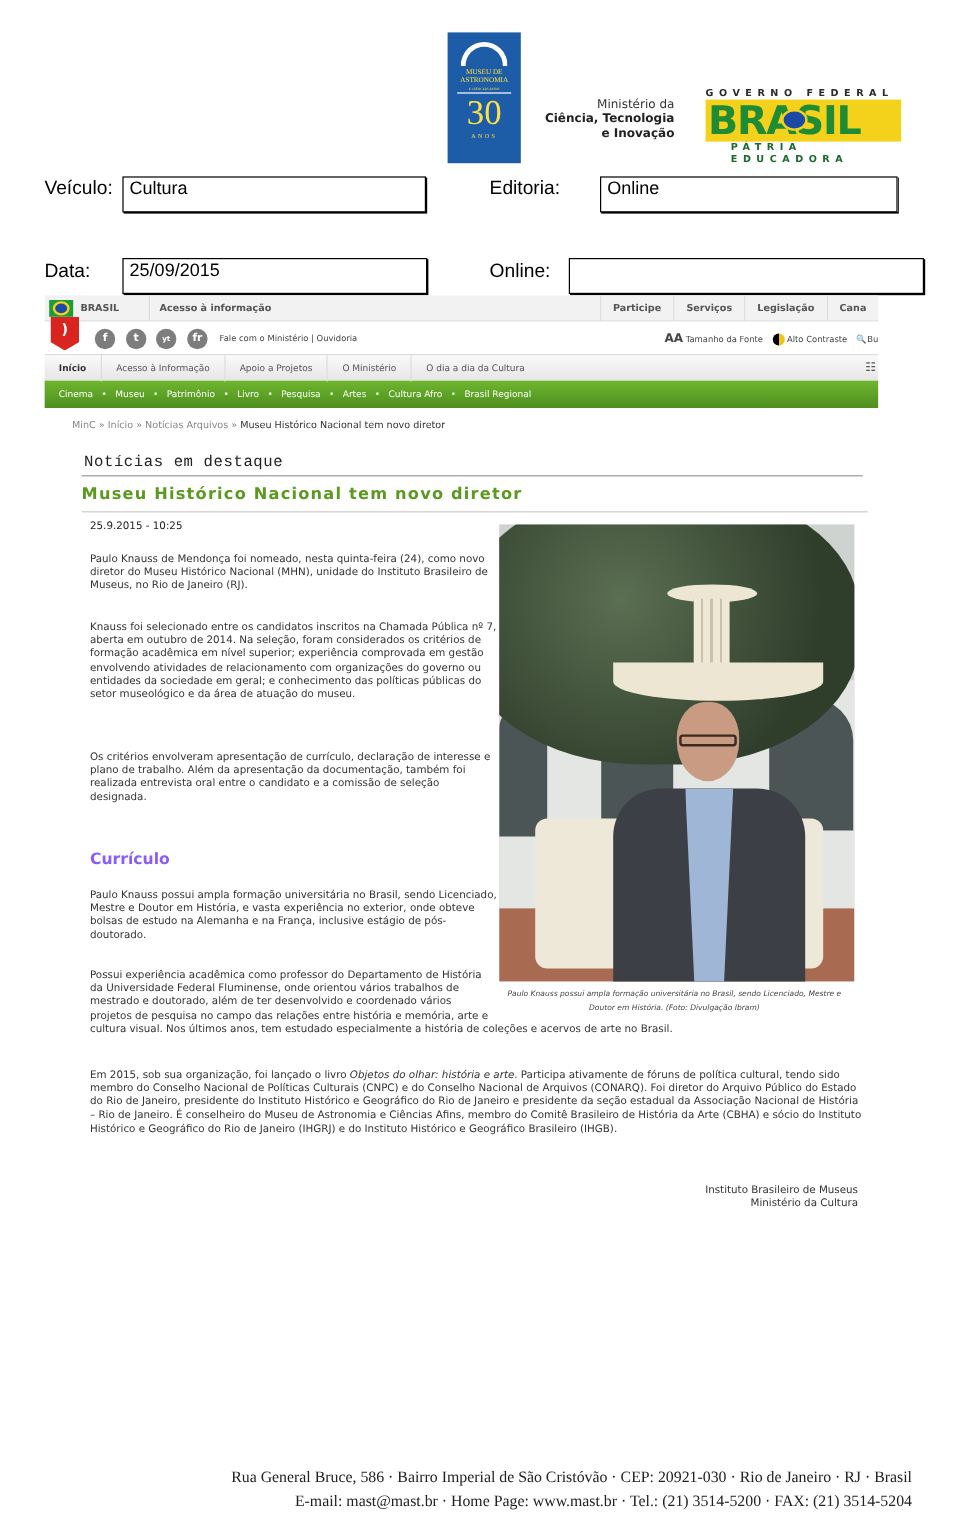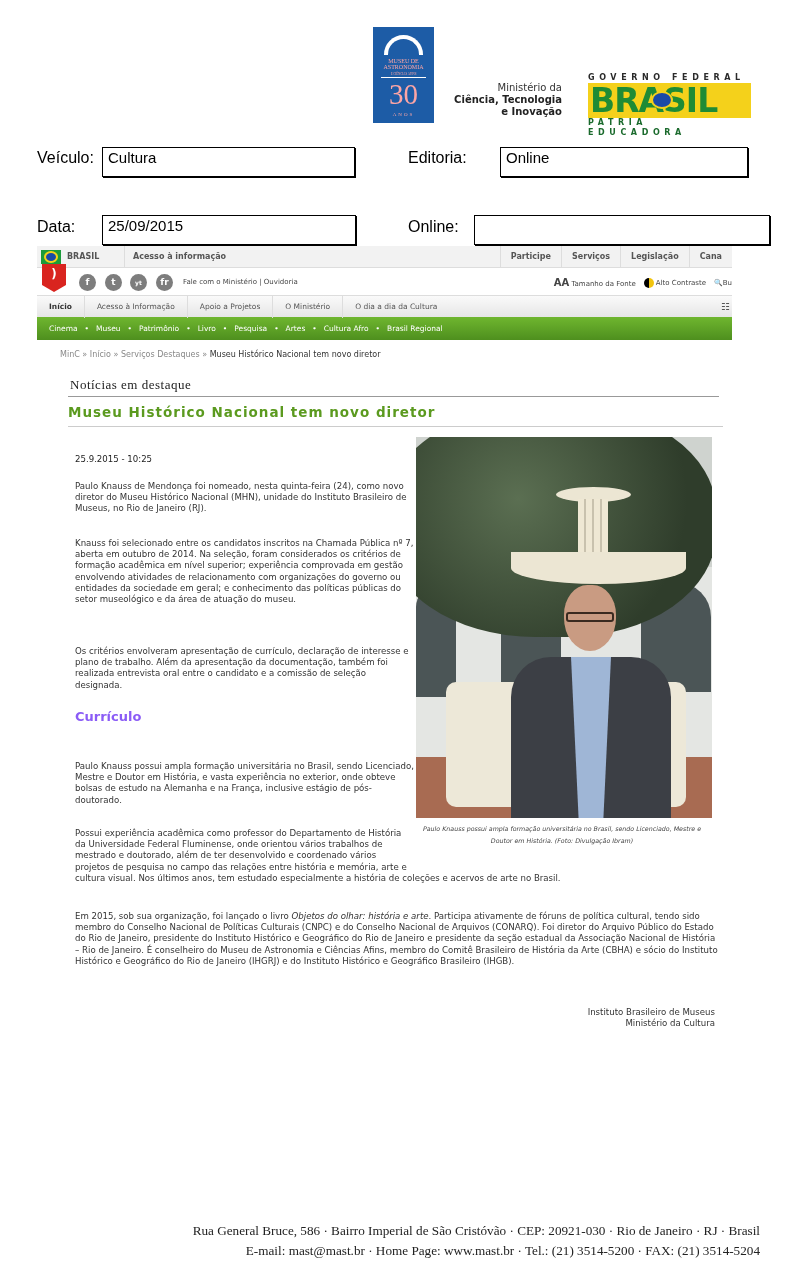--- a/index.html
+++ b/index.html
@@ -1,31 +1,31 @@
 <!DOCTYPE html>
 <html><head>
 <meta charset="utf-8">
 <style>
   * { box-sizing: border-box; margin: 0; padding: 0; }
   html, body { width: 800px; height: 1269px; background: #fff; overflow: hidden; }
   body { position: relative; font-family: "Liberation Sans", sans-serif; color: #000; }
 
   
-  .logo-mast { position: absolute; left: 373px; top: 27px; width: 61px; height: 96px; background: #1d5ca6; color: #fca5a5; text-align: center; font-family: "Liberation Serif", serif; }
+  .logo-mast { position: absolute; left: 373px; top: 27px; width: 61px; height: 109px; background: #1d5ca6; color: #fde047; text-align: center; font-family: "Liberation Serif", serif; }
   .logo-mast .dome { position: absolute; left: 11px; top: 8px; width: 39px; height: 20px; border: 4px solid #fff; border-bottom: none; border-radius: 20px 20px 0 0; }
   .logo-mast .name { position: absolute; left: 0; right: 0; top: 31px; font-size: 6px; line-height: 6px; }
   .logo-mast .sub { position: absolute; left: 0; right: 0; top: 45px; font-size: 3px; }
   .logo-mast .line { position: absolute; left: 8px; right: 8px; top: 50px; border-top: 1px solid #fff; }
   .logo-mast .num { position: absolute; left: 0; right: 0; top: 51px; font-size: 29px; line-height: 32px; }
   .logo-mast .anos { position: absolute; left: 0; right: 0; top: 85px; font-size: 5px; letter-spacing: 2px; }
   .logo-mct { position: absolute; left: 450px; top: 82px; width: 112px; text-align: right; font-family: "DejaVu Sans", sans-serif; font-size: 10px; line-height: 12px; color: #333; }
   .logo-mct .b { font-weight: bold; color: #222; }
   .logo-gov { position: absolute; left: 588px; top: 73px; width: 163px; height: 56px; font-family: "DejaVu Sans", sans-serif; }
   .logo-gov .top, .logo-gov .bot { font-size: 8px; font-weight: bold; letter-spacing: 4.6px; color: #2b2b2b; line-height: 10px; }
-  .logo-gov .bot { color: #1a6a2c; }
+  .logo-gov .bot { color: #1a6a2c; margin-left: 21px; }
   .logo-gov .mid { height: 35px; background: #f4d11b; color: #1f8b35; font-size: 33px; font-weight: bold; line-height: 35px; letter-spacing: -1px; padding-left: 2px; position: relative; }
   .logo-gov .globe { position: absolute; left: 63px; top: 8px; width: 22px; height: 18px; background: #1b4aa6; border-radius: 50%; border: 2px solid #f4d11b; }
 
   
   .flabel { position: absolute; font-size: 16px; color: #000; }
   .fbox { position: absolute; height: 30px; border: 1px solid #000; font-size: 15px; padding: 1px 5px; box-shadow: 1px 1px 0 #000; }
 
   
   .site { position: absolute; left: 37px; top: 246px; width: 695px; height: 96px; font-family: "DejaVu Sans", sans-serif; overflow: hidden; }
   .bar1 { height: 22px; background: #f2f2f2; border-bottom: 1px solid #ddd; position: relative; font-size: 8px; font-weight: bold; color: #555; }
@@ -45,26 +45,26 @@
   .tools .contrast { display: inline-block; width: 10px; height: 10px; border-radius: 50%; background: linear-gradient(90deg,#000 50%,#f1c40f 50%); vertical-align: middle; margin-right: 2px; }
   .bar3 { height: 22px; background: linear-gradient(#fafafa,#e6e6e6); border-top: 1px solid #ddd; position: relative; font-size: 7.5px; color: #555; display: flex; }
   .bar3 span { padding: 6px 12px 0 12px; border-right: 1px solid #ddd; height: 22px; }
   .bar3 span:first-child { font-weight: bold; color: #333; }
   .bar3 .sitemap { position: absolute; right: 2px; top: 5px; border: none; padding: 0; font-size: 10px; }
   .bar4 { height: 23px; background: linear-gradient(#6fb62f,#4e8f1e); color: #fff; font-size: 7.5px; display: flex; align-items: center; padding-left: 12px; }
   .bar4 .dot { margin: 0 7px; }
 
   .crumb { position: absolute; left: 60px; top: 350px; font-family: "DejaVu Sans", sans-serif; font-size: 8px; color: #888; }
   .crumb b { color: #333; font-weight: normal; }
-  .sec-title { position: absolute; left: 70px; top: 377px; font-family: Liberation Serif, serif; font-size: 13px; color: #222; letter-spacing: 0.5px; }
+  .sec-title { position: absolute; left: 70px; top: 377px; font-family: Liberation Mono, monospace; font-size: 13px; color: #222; letter-spacing: 0.5px; }
   .rule1 { position: absolute; left: 68px; top: 396px; width: 651px; border-top: 1px solid #999; }
   .art-title { position: absolute; left: 68px; top: 404px; font-family: "DejaVu Sans", sans-serif; font-size: 13.5px; font-weight: bold; color: #5b9a1f; letter-spacing: 1px; }
   .rule2 { position: absolute; left: 68px; top: 426px; width: 655px; border-top: 1px solid #ccc; }
 
-  .txt { position: absolute; font-family: "DejaVu Sans", sans-serif; font-size: 8.6px; line-height: 11.2px; color: #333; margin-top: 20px; }
+  .txt { position: absolute; font-family: "DejaVu Sans", sans-serif; font-size: 8.6px; line-height: 11.2px; color: #333; }
   .date { left: 75px; top: 434px; color: #222; }
   .p1 { left: 75px; top: 461px; width: 340px; }
   .p2 { left: 75px; top: 518px; width: 340px; }
   .p3 { left: 75px; top: 626px; width: 340px; }
   .cur { position: absolute; left: 75px; top: 709px; font-family: "DejaVu Sans", sans-serif; font-size: 13px; font-weight: bold; color: #8b5cf6; }
   .p4 { left: 75px; top: 741px; width: 340px; }
   .p5 { left: 75px; top: 808px; width: 645px; }
   .p6 { left: 75px; top: 891px; width: 645px; }
   .sig { right: 85px; top: 987px; text-align: right; }
 
@@ -165,21 +165,21 @@
       <span class="dot">•</span>
     <span>Artes</span>
       <span class="dot">•</span>
     <span>Cultura Afro</span>
       <span class="dot">•</span>
     <span>Brasil Regional</span>
   </div>
 </div>
 
 <div class="crumb">
-  <span>MinC</span><span> » </span><span>Início</span><span> » </span><span>Serviços Destaques</span><span> » </span><b>Museu Histórico Nacional tem novo diretor</b>
+  <span>MinC</span><span> » </span><span>Início</span><span> » </span><span>Notícias Arquivos</span><span> » </span><b>Museu Histórico Nacional tem novo diretor</b>
 </div>
 
 <div class="sec-title">Notícias em destaque</div>
 <div class="rule1"></div>
 <div class="art-title">Museu Histórico Nacional tem novo diretor</div>
 <div class="rule2"></div>
 
 <div class="txt date">25.9.2015 - 10:25</div>
 <div class="txt p1">Paulo Knauss de Mendonça foi nomeado, nesta quinta-feira (24), como novo diretor do Museu Histórico Nacional (MHN), unidade do Instituto Brasileiro de Museus, no Rio de Janeiro (RJ).</div>
 <div class="txt p2">Knauss foi selecionado entre os candidatos inscritos na Chamada Pública nº 7, aberta em outubro de 2014. Na seleção, foram considerados os critérios de formação acadêmica em nível superior; experiência comprovada em gestão envolvendo atividades de relacionamento com organizações do governo ou entidades da sociedade em geral; e conhecimento das políticas públicas do setor museológico e da área de atuação do museu.</div>

